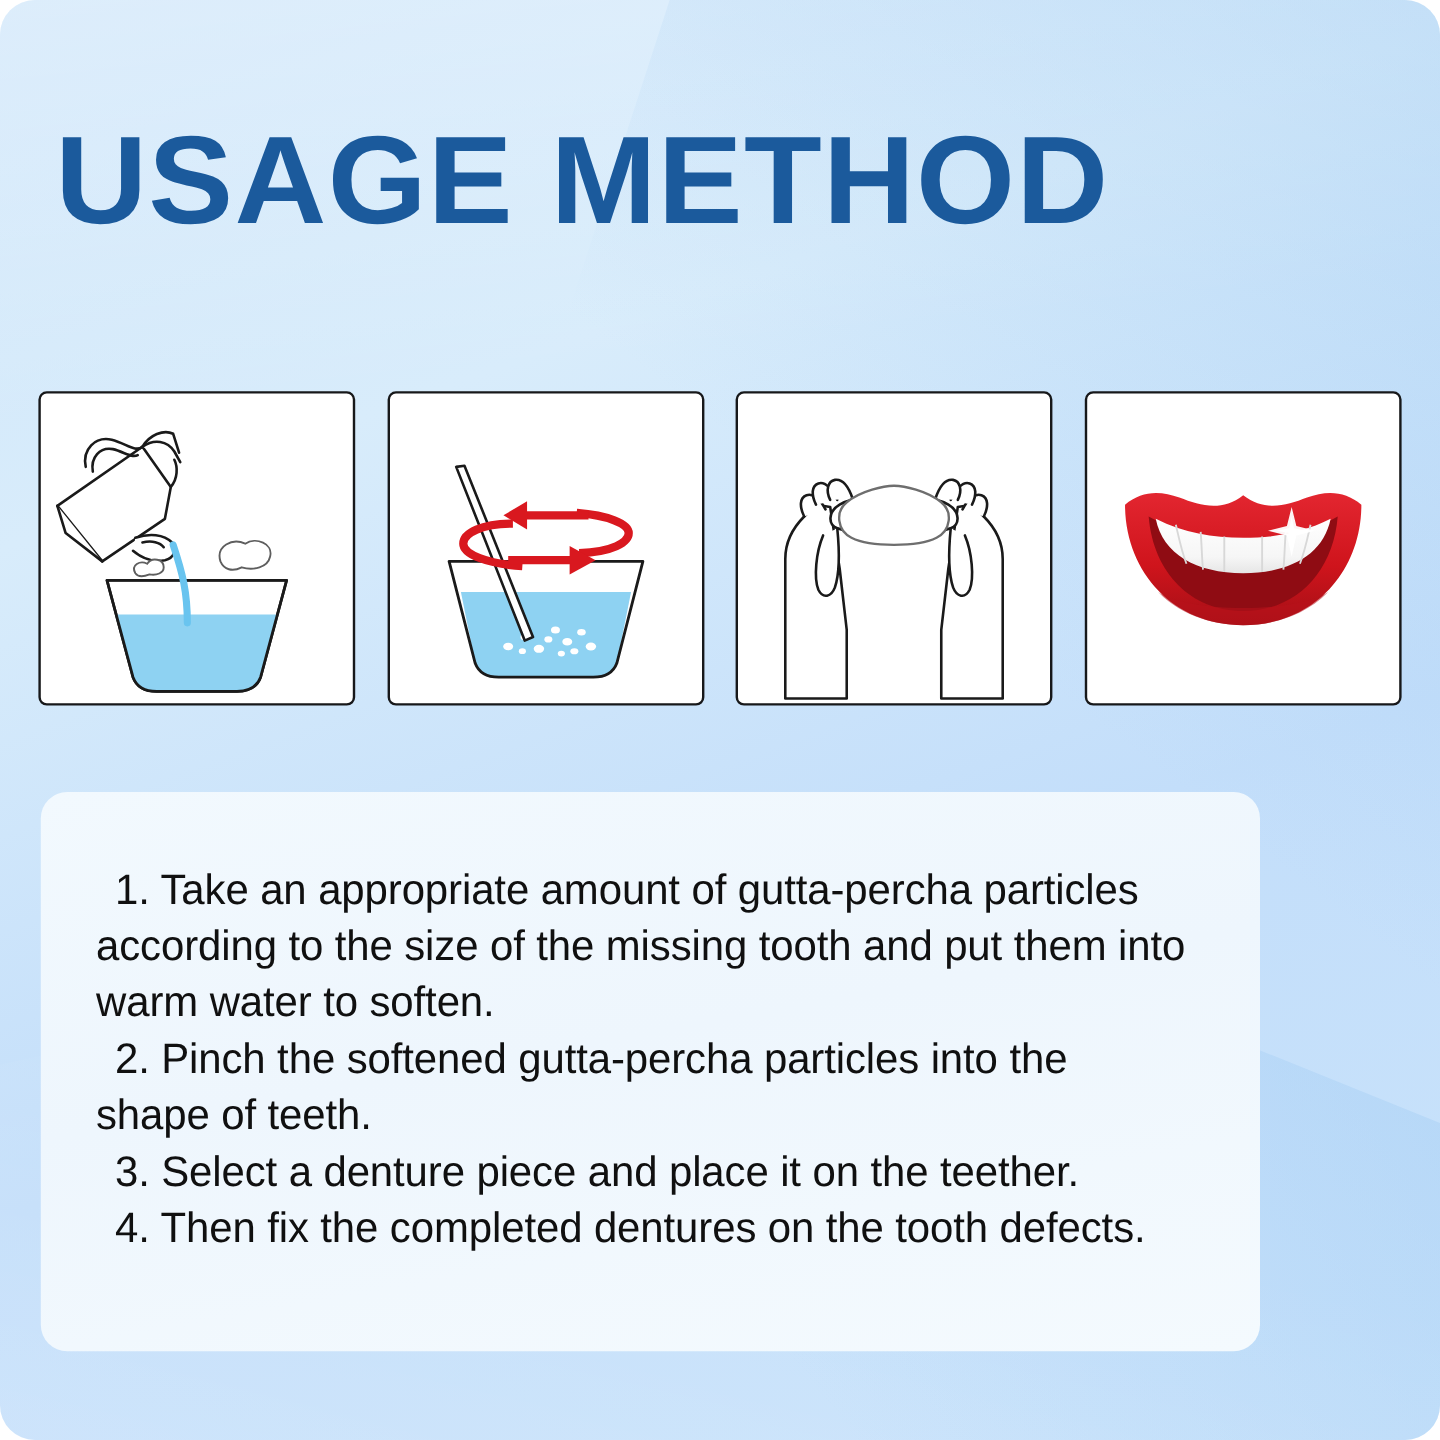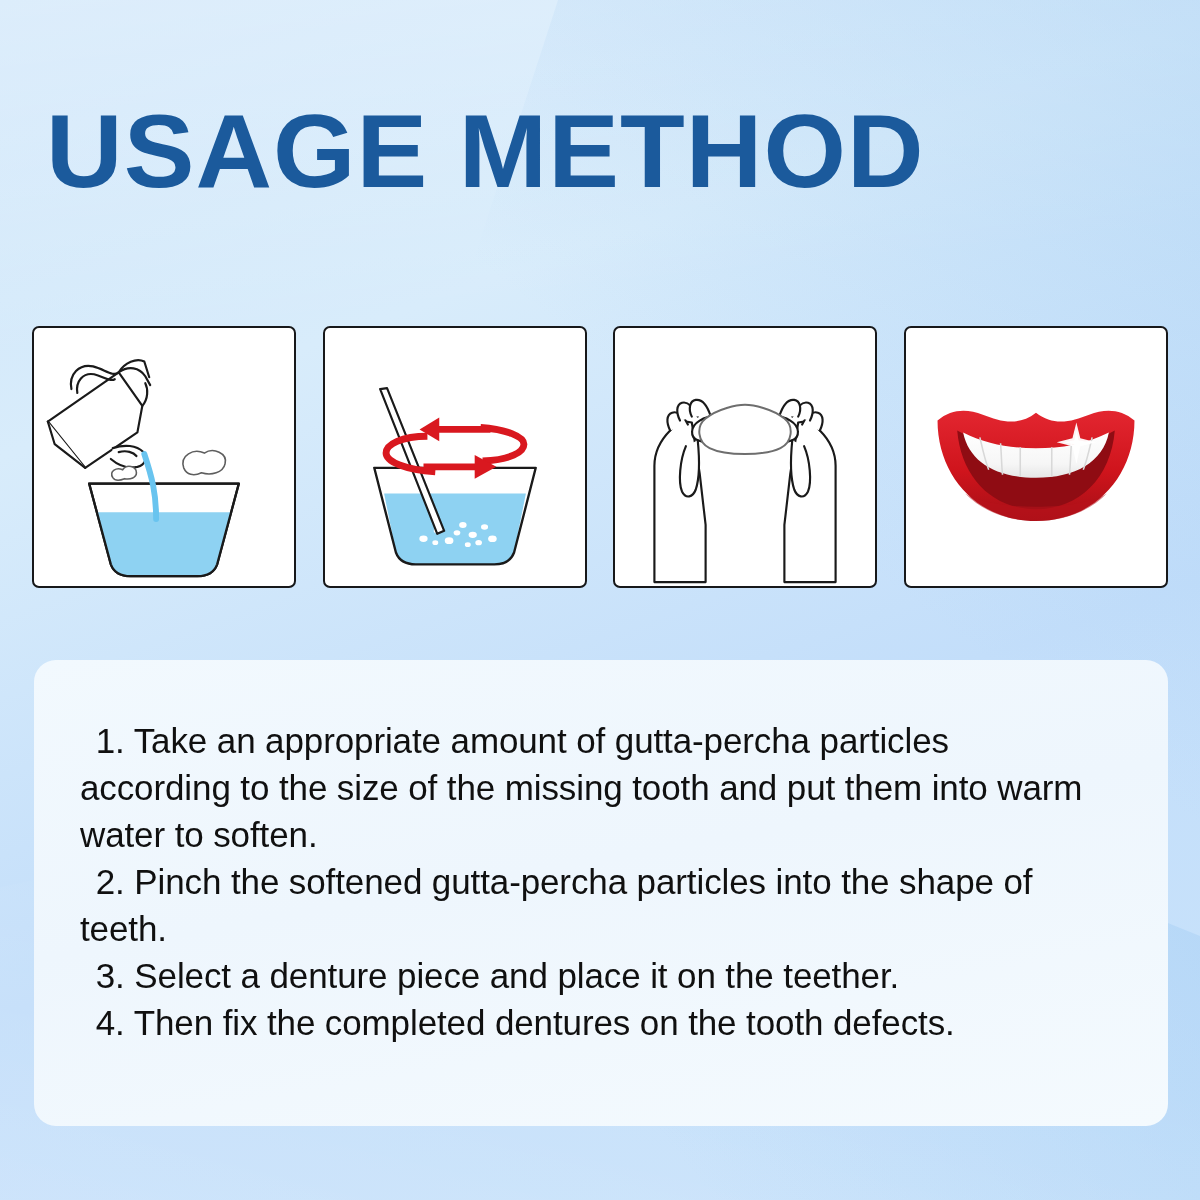--- a/index.html
+++ b/index.html
@@ -12,20 +12,21 @@
     font-family: "Liberation Sans", sans-serif;
     overflow: hidden;
   }
 
   #page {
     position: relative;
     width: 1200px;
     height: 1200px;
     background: linear-gradient(160deg, #cfe6fa 0%, #d8ecfb 28%, #c3defa 62%, #c9e3fb 100%);
     overflow: hidden;
+    border-radius: 29px;
   }
 
   
   .bg-band-a {
     position: absolute;
     left: -260px;
     top: -420px;
     width: 2000px;
     height: 700px;
     background: linear-gradient(180deg, rgba(255,255,255,0.55), rgba(255,255,255,0.0));
@@ -108,21 +109,21 @@
     width: 100%;
     height: 100%;
     display: block;
   }
 
   
   #instructions-card {
     position: absolute;
     left: 34px;
     top: 660px;
-    width: 1134px;
+    width: 1016px;
     height: 466px;
     background: linear-gradient(170deg, #f2f9fe 0%, #eef6fd 45%, #f4fafe 100%);
     border-radius: 22px;
     box-sizing: border-box;
     padding: 58px 46px 0 46px;
   }
   #instructions-list {
     margin: 0;
     padding: 0;
     list-style: none;

